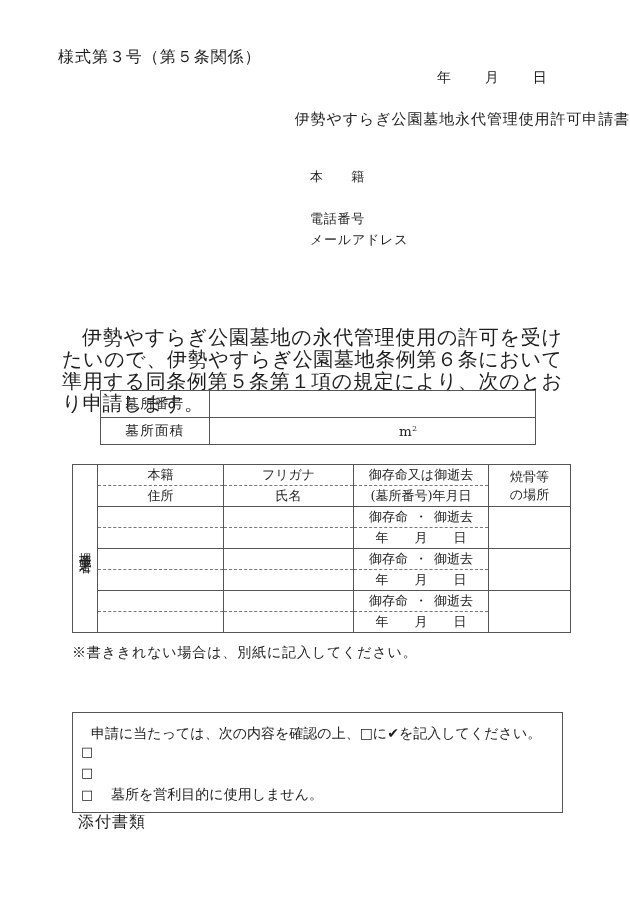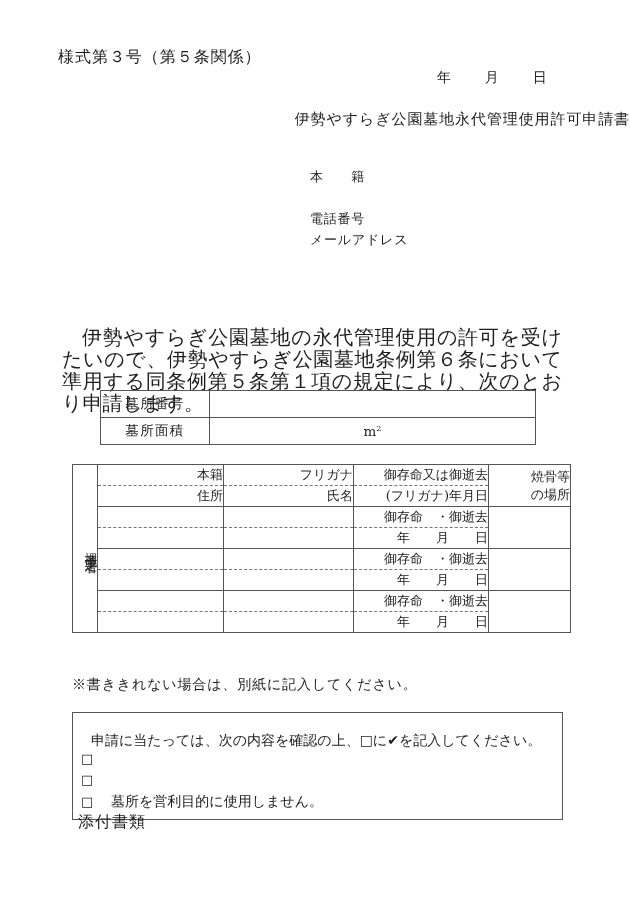--- a/index.html
+++ b/index.html
@@ -109,41 +109,42 @@
     border: 1px solid #555;
     height: 26px;
     padding: 0;
   }
   #grave-table .lbl {
     width: 108px;
     text-align: center;
     letter-spacing: 0.1em;
   }
   #grave-table .val {
-    text-align: center;
+    text-align: right;
+    padding-right: 118px;
   }
   .unit-m2 sup {
     font-size: 8px;
     vertical-align: super;
   }
 
   
   #burial-table {
     position: absolute;
     left: 72px;
     top: 464px;
     width: 493px;
     border-collapse: collapse;
     font-size: 13px;
     table-layout: fixed;
   }
   #burial-table td {
     border: 1px solid #555;
     padding: 0;
-    text-align: right;
+    text-align: center;
     vertical-align: middle;
   }
   #burial-table .vlabel {
     width: 24px;
     padding: 0;
   }
   .vtext {
     writing-mode: vertical-rl;
     text-orientation: upright;
     display: inline-block;
@@ -164,33 +165,33 @@
     border-top: 0 !important;
     height: 20px;
   }
   .hdr { height: 20px; }
   .ymd span { display: inline-block; }
   .ymd .g { width: 26px; }
   .alive-dead .mid { display: inline-block; width: 26px; }
 
   
   #note-line {
-    left: 72px; top: 676px;
+    left: 72px; top: 644px;
     font-size: 14px;
   }
 
   
   #confirm-box {
     position: absolute;
     left: 72px;
     top: 712px;
     width: 491px;
     border: 1px solid #555;
     box-sizing: border-box;
-    padding: 19px 0 5px 0;
+    padding: 12px 0 5px 0;
     font-size: 14px;
   }
   #confirm-box .intro {
     margin: 0 0 1px 0;
     padding-left: 18px;
     white-space: nowrap;
   }
   #confirm-box ul {
     list-style: none;
     margin: 0;
@@ -277,21 +278,21 @@
         <td class="col-date hdr cell-split-top">御存命又は御逝去</td>
         <td class="col-place hdr" rowspan="2">
           <div>焼骨等</div>
           <div>の場所</div>
         </td>
       </tr>
 
       <tr>
         <td class="hdr cell-split-bot">住所</td>
         <td class="hdr cell-split-bot">氏名</td>
-        <td class="hdr cell-split-bot">(フリガナ)年月日</td>
+        <td class="hdr cell-split-bot">(墓所番号)年月日</td>
       </tr>
 
       <tr>
         <td class="cell-split-top"></td>
         <td class="cell-split-top"></td>
         <td class="cell-split-top alive-dead">
           <span>御存命</span><span class="mid">・</span><span>御逝去</span>
         </td>
         <td rowspan="2"></td>
       </tr>

